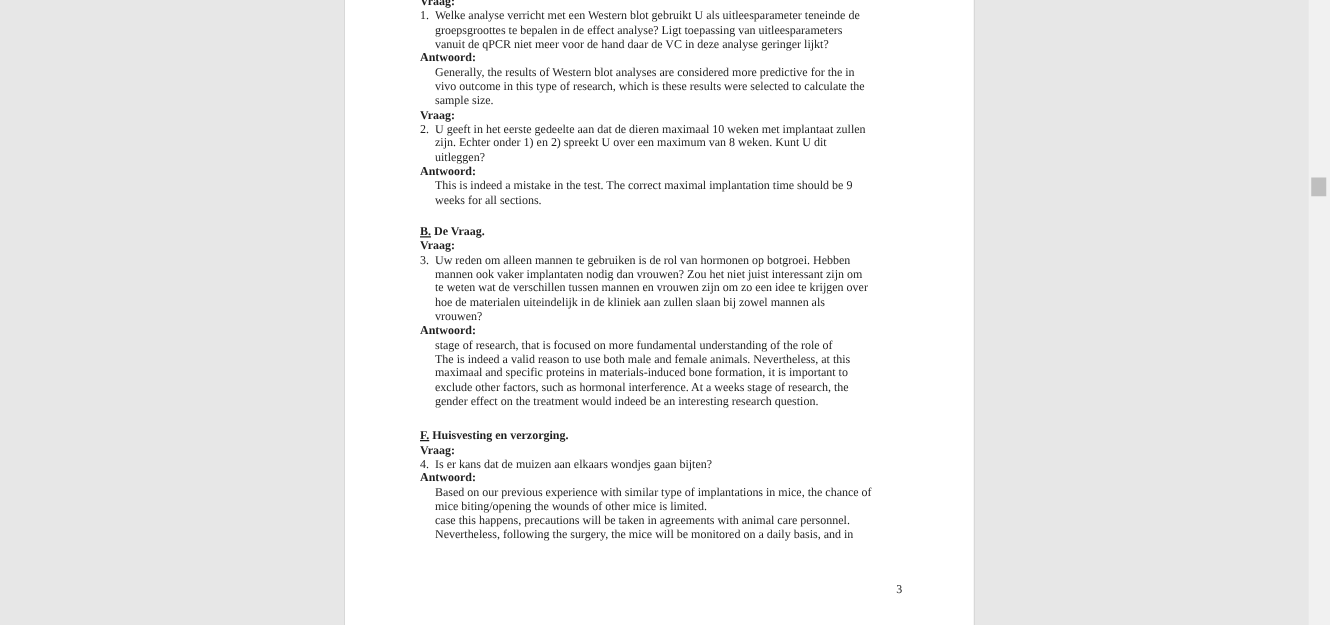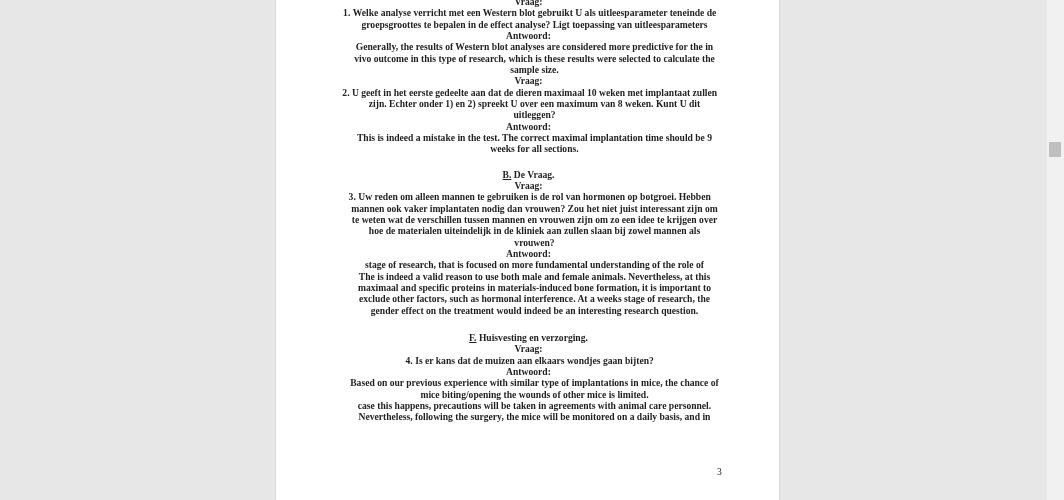--- a/index.html
+++ b/index.html
@@ -1,15 +1,15 @@
 <!DOCTYPE html>
 <html style="--bg: #e7e7e7; --page: #ffffff; --ink: #1f1f1f; --sb-track: #f1f1f1; --sb-thumb: #bfbfbf;"><head>
 <meta charset="utf-8">
 <style>
-  * { margin: 0; padding: 0; box-sizing: border-box; text-align: center; }
+  * { margin: 0; padding: 0; box-sizing: border-box; }
   html, body { width: 1064px; height: 500px; overflow: hidden; }
   body {
     background: var(--bg, #e7e7e7);
     font-family: "Liberation Serif", serif;
   }
   .viewer { position: relative; width: 1064px; height: 500px; }
   .page {
     position: absolute; left: 275px; top: 0;
     width: 505px; height: 500px;
     background: var(--page, #ffffff);
@@ -20,21 +20,21 @@
     position: absolute; left: 60px; top: -4px;
     width: 385px;
     font-size: 9.6px;
     line-height: 11.34px;
     color: var(--ink, #1f1f1f);
     white-space: nowrap;
   }
   .line { height: 11.34px; }
   .line.label, .line.heading { font-weight: bold; }
   .heading .u { text-decoration: underline; }
-  .line.body { padding-left: 12px; font-weight: bold; }
+  .line.body { padding-left: 12px; }
   .marker { display: inline-block; width: 12px; margin-left: -12px; }
   .spacer { width: 100%; }
   .page-number {
     position: absolute; left: 441px; top: 466px;
     font-size: 9.6px; color: var(--ink, #1f1f1f);
   }
   .scrollbar {
     position: absolute; right: 0; top: 0;
     width: 17px; height: 500px;
     background: var(--sb-track, #f1f1f1);
@@ -47,20 +47,21 @@
 </style>
 </head>
 <body>
 
 <div class="viewer">
   <div class="page">
     <div class="content">
         <div class="line label">Vraag:</div>
         <div class="line body"><span class="marker">1.</span>Welke analyse verricht met een Western blot gebruikt U als uitleesparameter teneinde de</div>
         <div class="line body">groepsgroottes te bepalen in de effect analyse? Ligt toepassing van uitleesparameters</div>
+        <div class="line body">vanuit de qPCR niet meer voor de hand daar de VC in deze analyse geringer lijkt?</div>
         <div class="line label">Antwoord:</div>
         <div class="line body">Generally, the results of Western blot analyses are considered more predictive for the in</div>
         <div class="line body">vivo outcome in this type of research, which is these results were selected to calculate the</div>
         <div class="line body">sample size.</div>
         <div class="line label">Vraag:</div>
         <div class="line body"><span class="marker">2.</span>U geeft in het eerste gedeelte aan dat de dieren maximaal 10 weken met implantaat zullen</div>
         <div class="line body">zijn. Echter onder 1) en 2) spreekt U over een maximum van 8 weken. Kunt U dit</div>
         <div class="line body">uitleggen?</div>
         <div class="line label">Antwoord:</div>
         <div class="line body">This is indeed a mistake in the test. The correct maximal implantation time should be 9</div>

